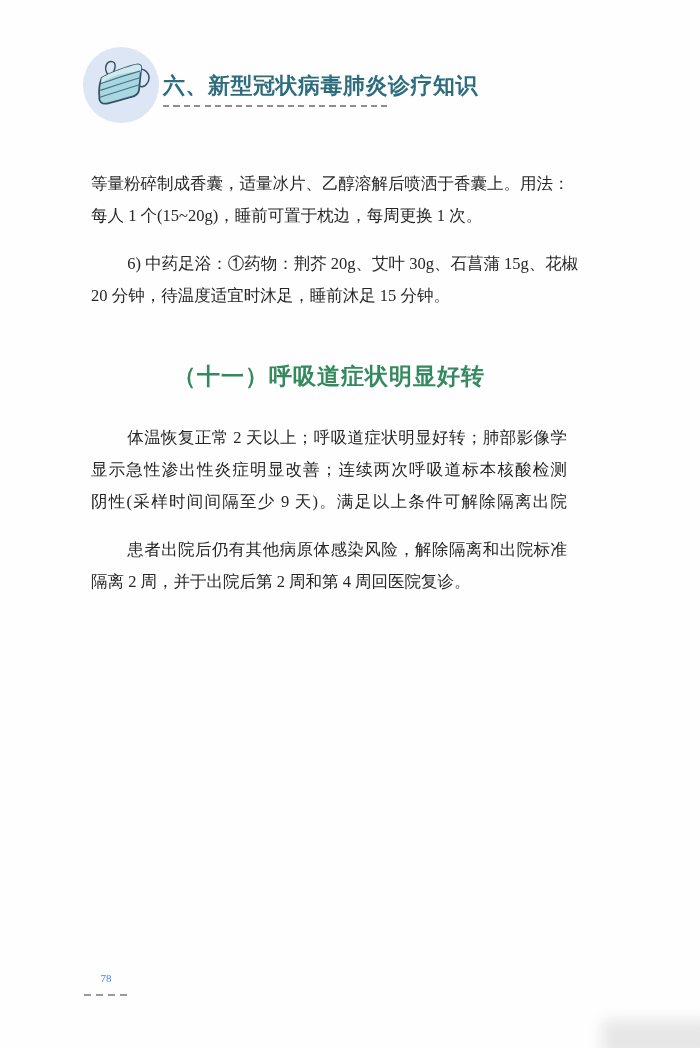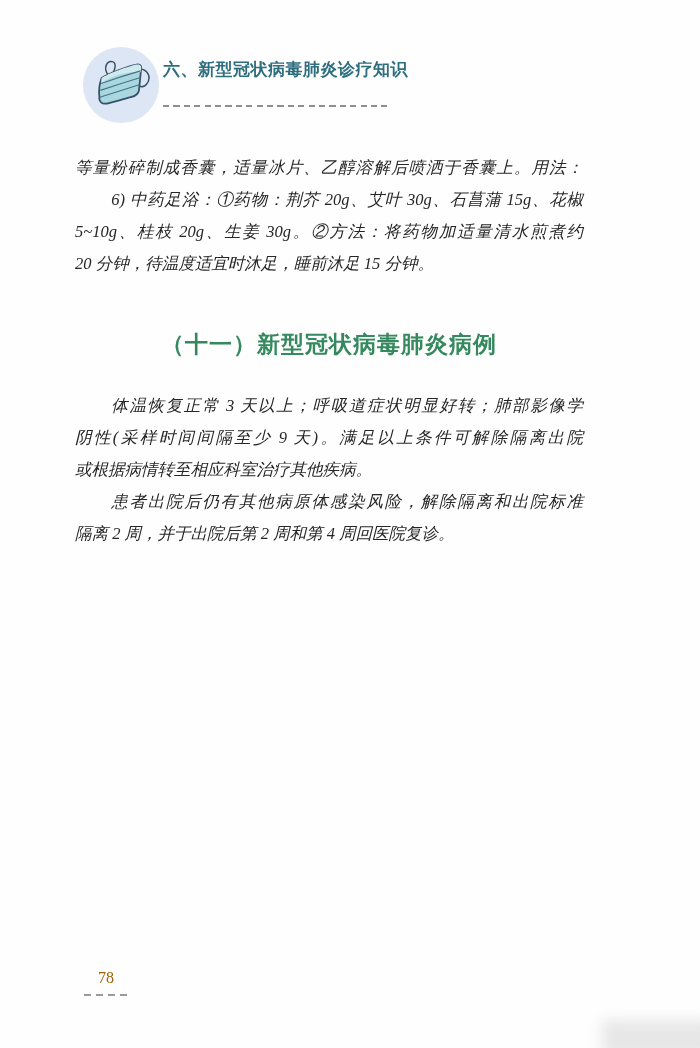--- a/index.html
+++ b/index.html
@@ -9,53 +9,53 @@
     background:#fefefe;
     overflow:hidden;
     font-family:"Liberation Serif","DejaVu Serif",serif;
     color:#262626;
   }
   
   .badge{
     position:absolute;left:82px;top:46px;width:78px;height:78px;
   }
   .chapter-title{
-    position:absolute;left:163px;top:58px;width:300px;height:24px;
-    font-size:17px;font-weight:bold;color:#2e6d7e;
+    position:absolute;left:163px;top:71px;width:300px;height:24px;
+    font-size:22px;font-weight:bold;color:#2e6d7e;
     letter-spacing:0.5px;white-space:nowrap;
   }
   .chapter-underline{
     position:absolute;left:163px;top:105px;width:224px;height:2px;
     background:repeating-linear-gradient(90deg,#8e8e8e 0 6.2px,transparent 6.2px 10.4px);
   }
   
   .content{
     position:absolute;left:75px;top:152px;width:508px;
     font-size:16.5px;
   }
-  .para{margin:0;padding:0;font-style:italic;}
+  .para{margin:16px;padding:0;}
   .line{
     height:32px;line-height:32px;
     text-align:justify;text-align-last:justify;
     white-space:nowrap;
     overflow:visible;
   }
   .line.last{text-align-last:left;}
   .line.ind{text-indent:2.2em;}
   .sec-heading{
     margin:48px 0 28px 0;
     color:#35895e;font-weight:bold;font-size:23px;
   }
   .sec-heading .hline{
     height:34px;line-height:34px;text-align:center;
     letter-spacing:1px;white-space:nowrap;
   }
   
   .footer{position:absolute;left:80px;top:966px;width:52px;text-align:center;}
-  .page-number{font-size:16px;color:#a16207;line-height:24px;}
+  .page-number{font-size:11px;color:#3b82f6;line-height:24px;}
   .footer-dashes{
     margin:4px auto 0 auto;width:45px;height:2px;
     background:repeating-linear-gradient(90deg,#9a9a9a 0 7px,transparent 7px 12px);
   }
   
   .corner-shade{
     position:absolute;right:-12px;bottom:-10px;width:110px;height:38px;
     background:#e7e7e7;filter:blur(7px);
   }
 </style>
@@ -89,36 +89,36 @@
       <path d="M18.2,52.5 C 31,48.5 45,44 58.8,39.8" fill="none" stroke="#4a7186" stroke-width="1.2"></path>
     </svg>
   </div>
   <div class="chapter-title">六、新型冠状病毒肺炎诊疗知识</div>
   <div class="chapter-underline"></div>
 
   <div class="content">
 
     <div class="para">
       <div class="line">等量粉碎制成香囊，适量冰片、乙醇溶解后喷洒于香囊上。用法：</div>
+      <div class="line last">每人 1 个(15~20g)，睡前可置于枕边，每周更换 1 次。</div>
     </div>
 
     <div class="para">
       <div class="line ind">6) 中药足浴：①药物：荆芥 20g、艾叶 30g、石菖蒲 15g、花椒</div>
-      <div class="line">5~10g、桂枝 20g、生姜 30g。②方法：将药物加适量清水煎煮约</div>
       <div class="line last">20 分钟，待温度适宜时沐足，睡前沐足 15 分钟。</div>
     </div>
 
     <div class="sec-heading">
-      <div class="hline">（十一）新型冠状病毒肺炎病例</div>
+      <div class="hline">（十一）呼吸道症状明显好转</div>
     </div>
 
     <div class="para">
-      <div class="line ind">体温恢复正常 3 天以上；呼吸道症状明显好转；肺部影像学</div>
+      <div class="line ind">体温恢复正常 2 天以上；呼吸道症状明显好转；肺部影像学</div>
+      <div class="line">显示急性渗出性炎症明显改善；连续两次呼吸道标本核酸检测</div>
       <div class="line">阴性(采样时间间隔至少 9 天)。满足以上条件可解除隔离出院</div>
-      <div class="line last">或根据病情转至相应科室治疗其他疾病。</div>
     </div>
 
     <div class="para">
       <div class="line ind">患者出院后仍有其他病原体感染风险，解除隔离和出院标准</div>
       <div class="line last">隔离 2 周，并于出院后第 2 周和第 4 周回医院复诊。</div>
     </div>
 
   </div>
 
   <div class="footer">

